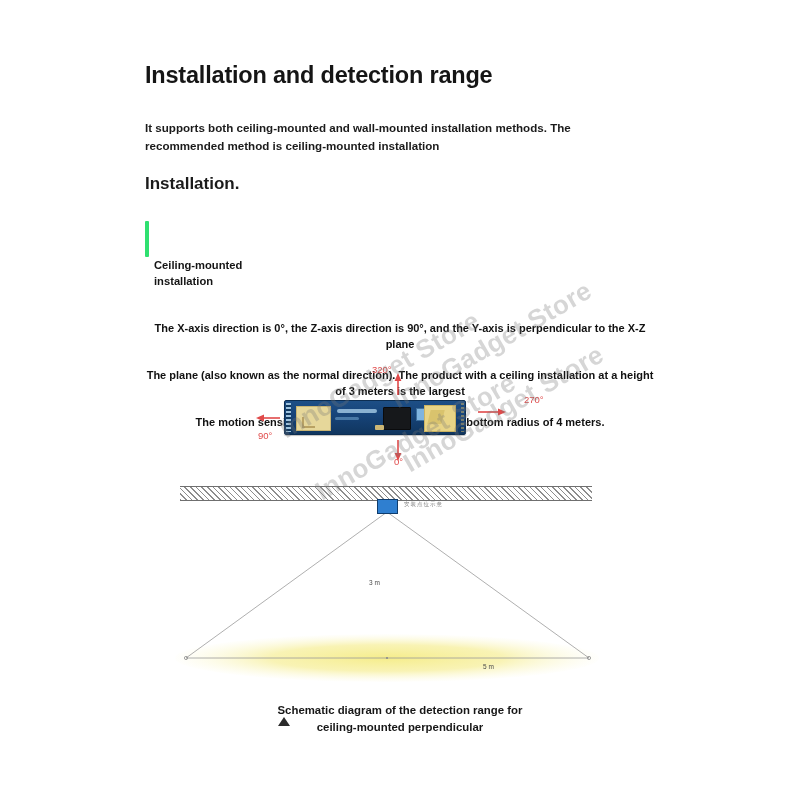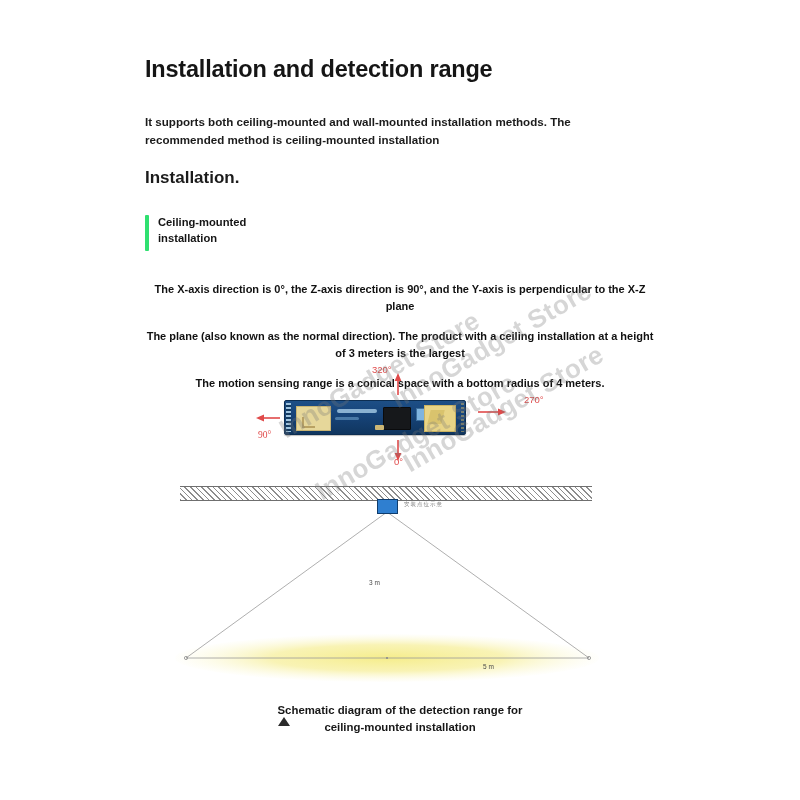--- a/index.html
+++ b/index.html
@@ -29,21 +29,21 @@
     top: 55px;
     width: 510px;
   }
 
   
   .page-title {
     font-size: 23.5px;
     font-weight: bold;
     letter-spacing: -0.2px;
     color: #151515;
-    margin: 0 0 30px 0;
+    margin: 6px 0 30px 0;
     line-height: 1.2;
   }
 
   .intro-para {
     font-size: 11.6px;
     font-weight: bold;
     line-height: 1.55;
     color: #1b1b1b;
     margin: 0 0 19px 0;
     width: 452px;
@@ -54,20 +54,21 @@
     font-weight: bold;
     color: #1b1b1b;
     margin: 0 0 26px 0;
   }
 
   
   .callout {
     display: flex;
     align-items: flex-start;
     margin: 0 0 30px 0;
+    flex-direction: column;
   }
   .callout-bar {
     width: 4px;
     height: 36px;
     background: #2fe070;
     border-radius: 1px;
     flex: 0 0 auto;
     margin-top: 1px;
   }
   .callout-text {
@@ -203,21 +204,21 @@
   .ang-label {
     position: absolute;
     font-size: 9.5px;
     color: #e04a4a;
     font-family: "Liberation Sans", sans-serif;
     white-space: nowrap;
   }
 
   .lbl-180 { left: 372px; top: 24px; }
   .lbl-0   { left: 394px; top: 116px; }
-  .lbl-90  { left: 258px; top: 90px; font-family: Liberation Serif, serif; }
+  .lbl-90  { left: 258px; top: 90px; }
   .lbl-270 { left: 524px; top: 54px; }
 
   
   .ceiling {
     position: absolute;
     left: 180px; top: 146px;
     width: 412px; height: 13px;
     background:
       repeating-linear-gradient(45deg,
         #8d8d8d 0 1px,
@@ -386,21 +387,21 @@
     <span class="ang-label lbl-270">270°</span>
 
     <div class="ceiling"></div>
     <div class="sensor-box"></div>
     <div class="sensor-note">安装点位示意</div>
 
     <span class="dim-label lbl-3m">3 m</span>
     <span class="dim-label lbl-5m">5 m</span>
 
     <div class="caption">Schematic diagram of the detection range for
-ceiling-mounted installation</div>
+ceiling-mounted perpendicular</div>
     <div class="caption-glyph"></div>
 
   </div>
 
   <div class="wm wm-a">InnoGadget Store</div>
   <div class="wm wm-b">InnoGadget Store</div>
   <div class="wm wm-c">InnoGadget Store</div>
   <div class="wm wm-d">InnoGadget Store</div>
 
 </div>

